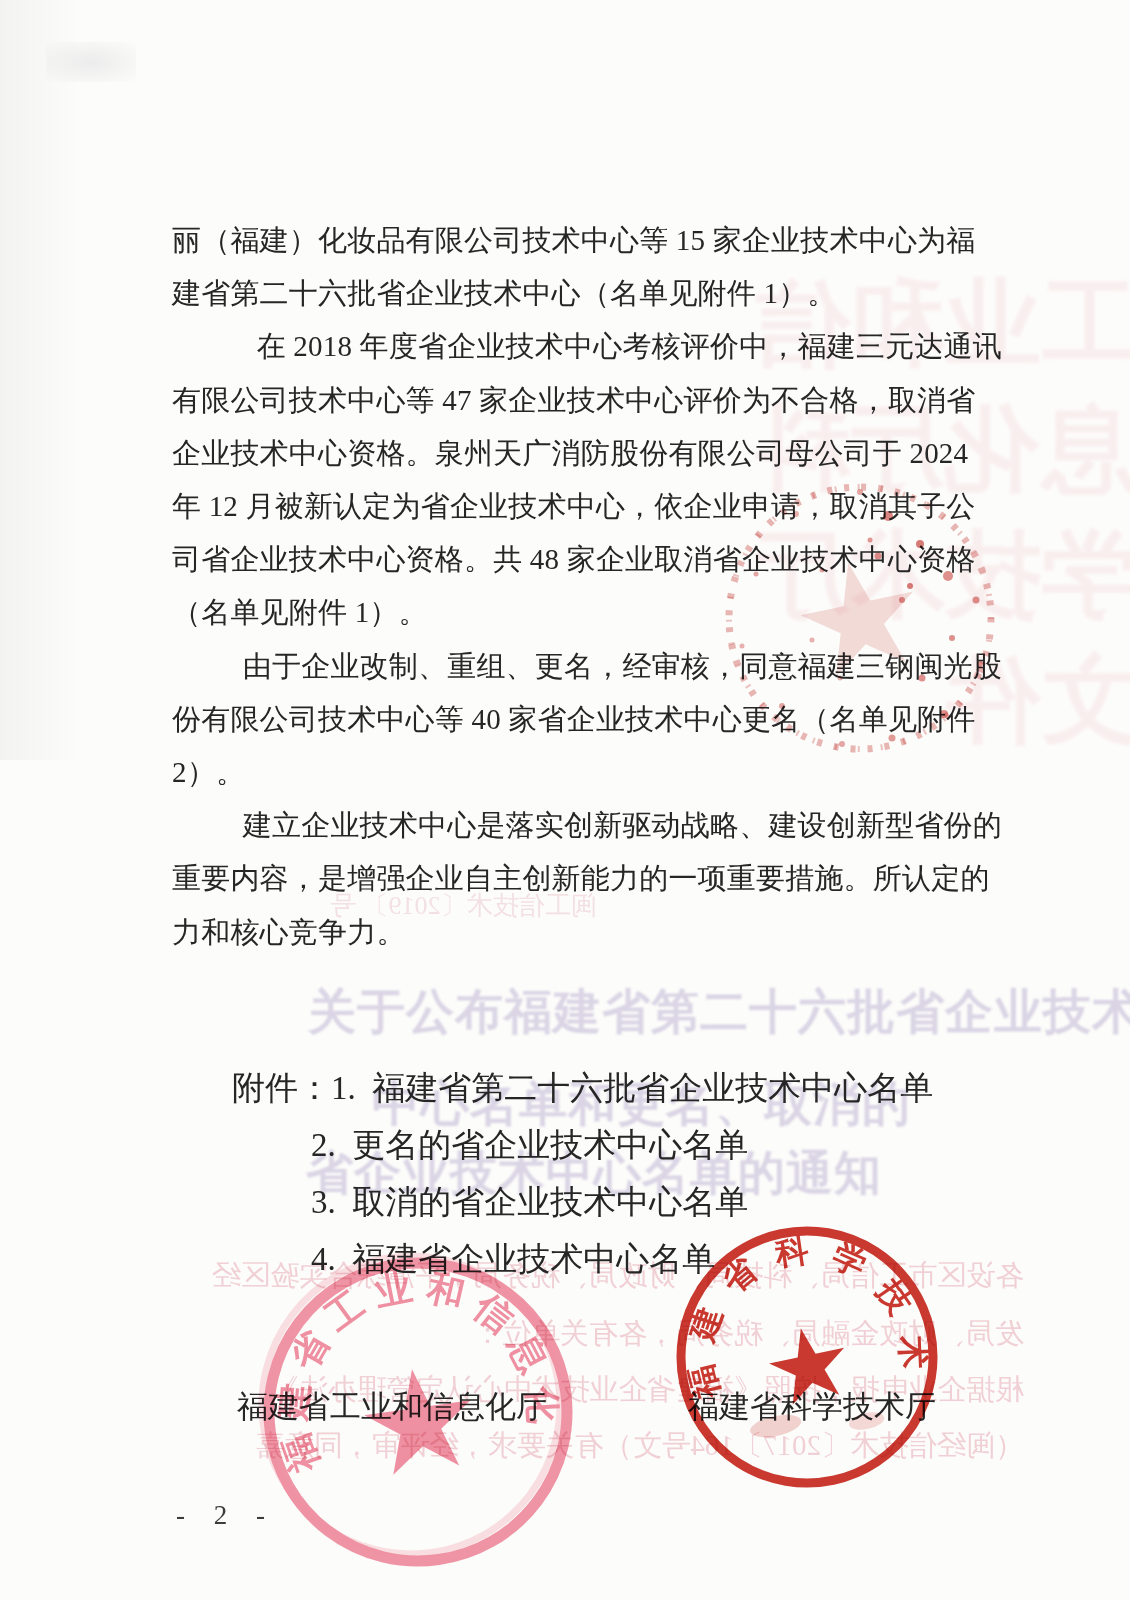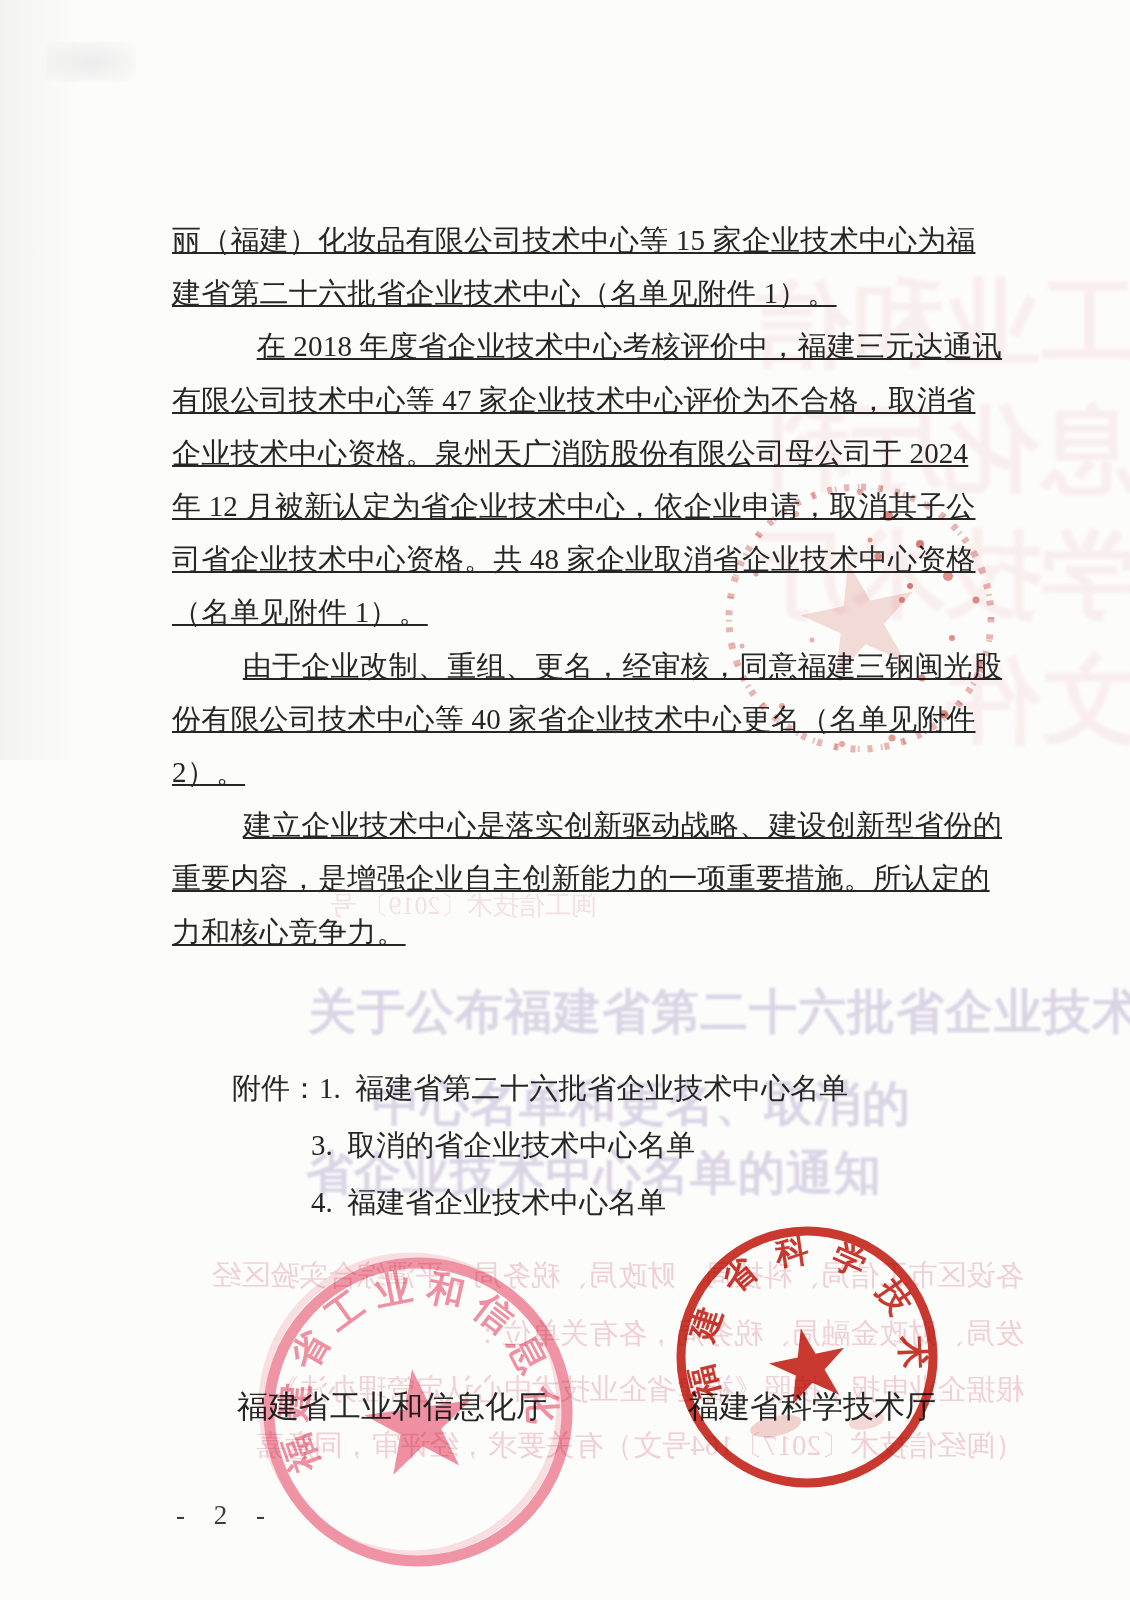--- a/index.html
+++ b/index.html
@@ -39,25 +39,25 @@
   .bleed-note-0{top:1256px;}
   .bleed-note-1{top:1314px;}
   .bleed-note-2{top:1370px;}
   .bleed-note-3{top:1426px;}
 
   
   .body-text{
     position:absolute;left:172px;top:214px;width:830px;
     font-size:29px;line-height:53.2px;letter-spacing:.2px;
   }
-  .body-text .line{white-space:nowrap;text-decoration:underline;}
+  .body-text .line{white-space:nowrap;}
   .body-text .indent{padding-left:61px;text-align:right;}
   .attachments{
     position:absolute;left:172px;top:1060px;width:830px;
-    font-size:29px;line-height:57px;
+    font-size:33px;line-height:57px;
   }
   .att-row{white-space:pre;}
   .att-first{padding-left:60px;}
   .att-rest{padding-left:139px;}
   .signature{position:absolute;top:1386px;font-size:31px;white-space:nowrap;z-index:4;}
   .sig-left{left:237px;}
   .sig-right{left:688px;}
   .page-number{
     position:absolute;left:176px;top:1500px;
     font-size:27px;letter-spacing:11px;color:#3c3c3c;
@@ -137,20 +137,21 @@
     <div class="line indent">由于企业改制、重组、更名，经审核，同意福建三钢闽光股</div>
     <div class="line">份有限公司技术中心等 40 家省企业技术中心更名（名单见附件</div>
     <div class="line">2）。</div>
     <div class="line indent">建立企业技术中心是落实创新驱动战略、建设创新型省份的</div>
     <div class="line">重要内容，是增强企业自主创新能力的一项重要措施。所认定的</div>
     <div class="line">力和核心竞争力。</div>
   </div>
 
   <div class="attachments">
     <div class="att-row att-first"><span>附件：</span><span>1.  福建省第二十六批省企业技术中心名单</span></div>
+    <div class="att-row att-rest"><span>2.  更名的省企业技术中心名单</span></div>
     <div class="att-row att-rest"><span>3.  取消的省企业技术中心名单</span></div>
     <div class="att-row att-rest"><span>4.  福建省企业技术中心名单</span></div>
   </div>
 
   <div class="signature sig-left">福建省工业和信息化厅</div>
   <div class="signature sig-right">福建省科学技术厅</div>
 
   <svg class="stamp stamp-left" width="320" height="320" viewBox="0 0 320 320">
     <g transform="rotate(-8 160 160)" opacity="0.82">
       <circle cx="160" cy="160" r="149" fill="none" stroke="#ef7f95" stroke-width="11"></circle>

